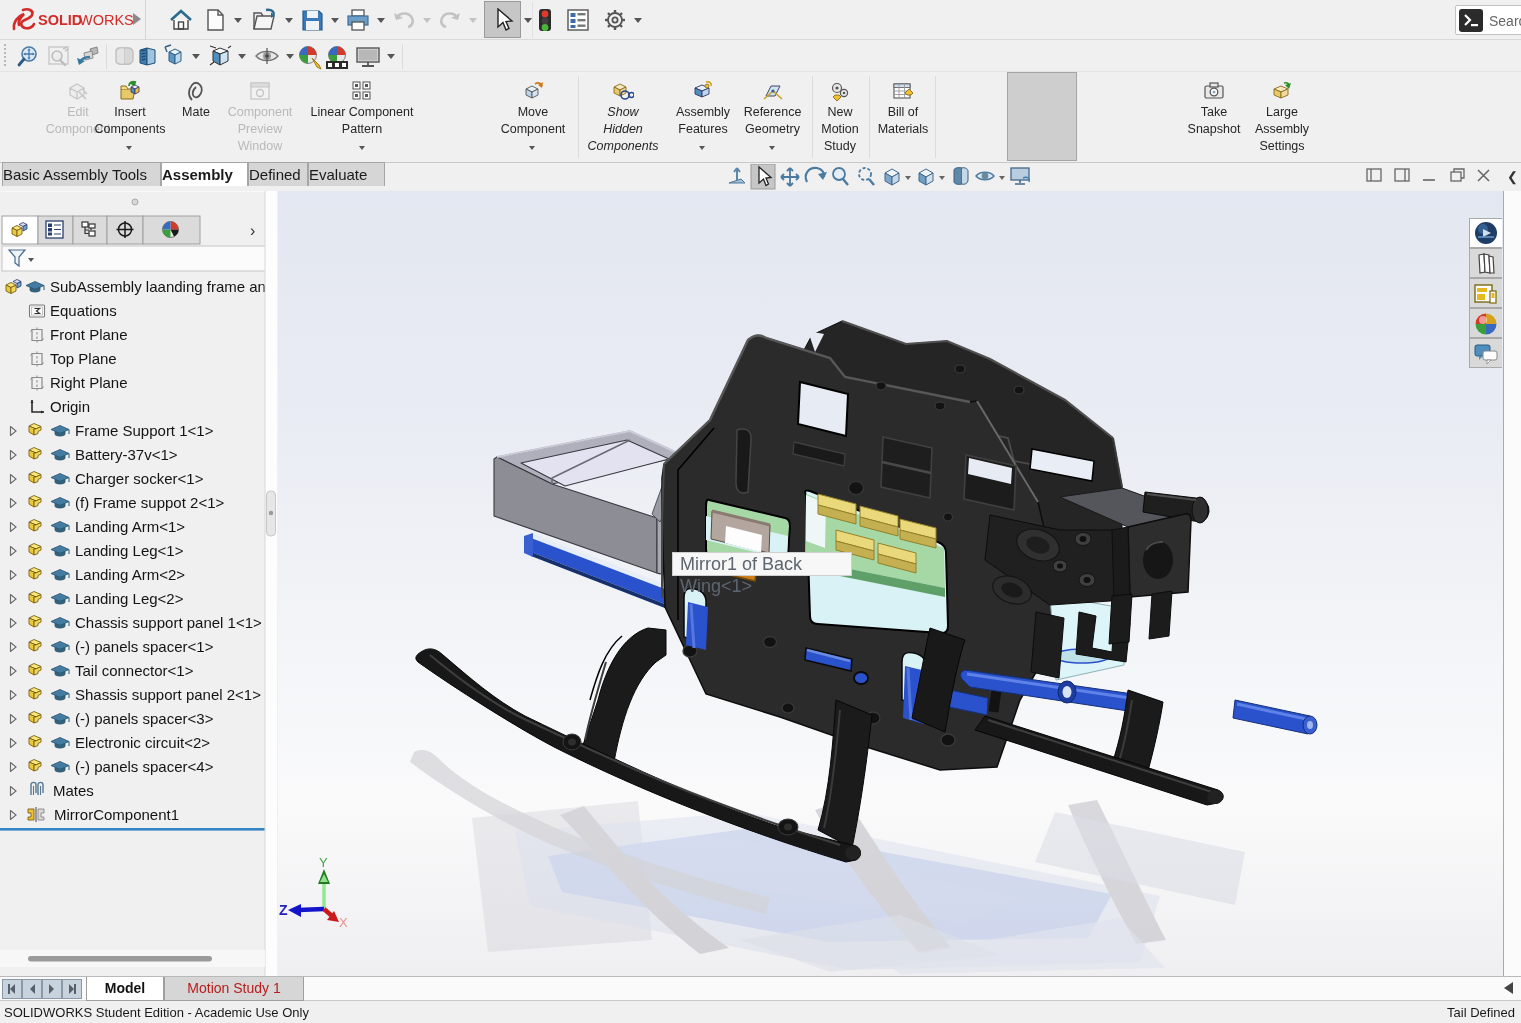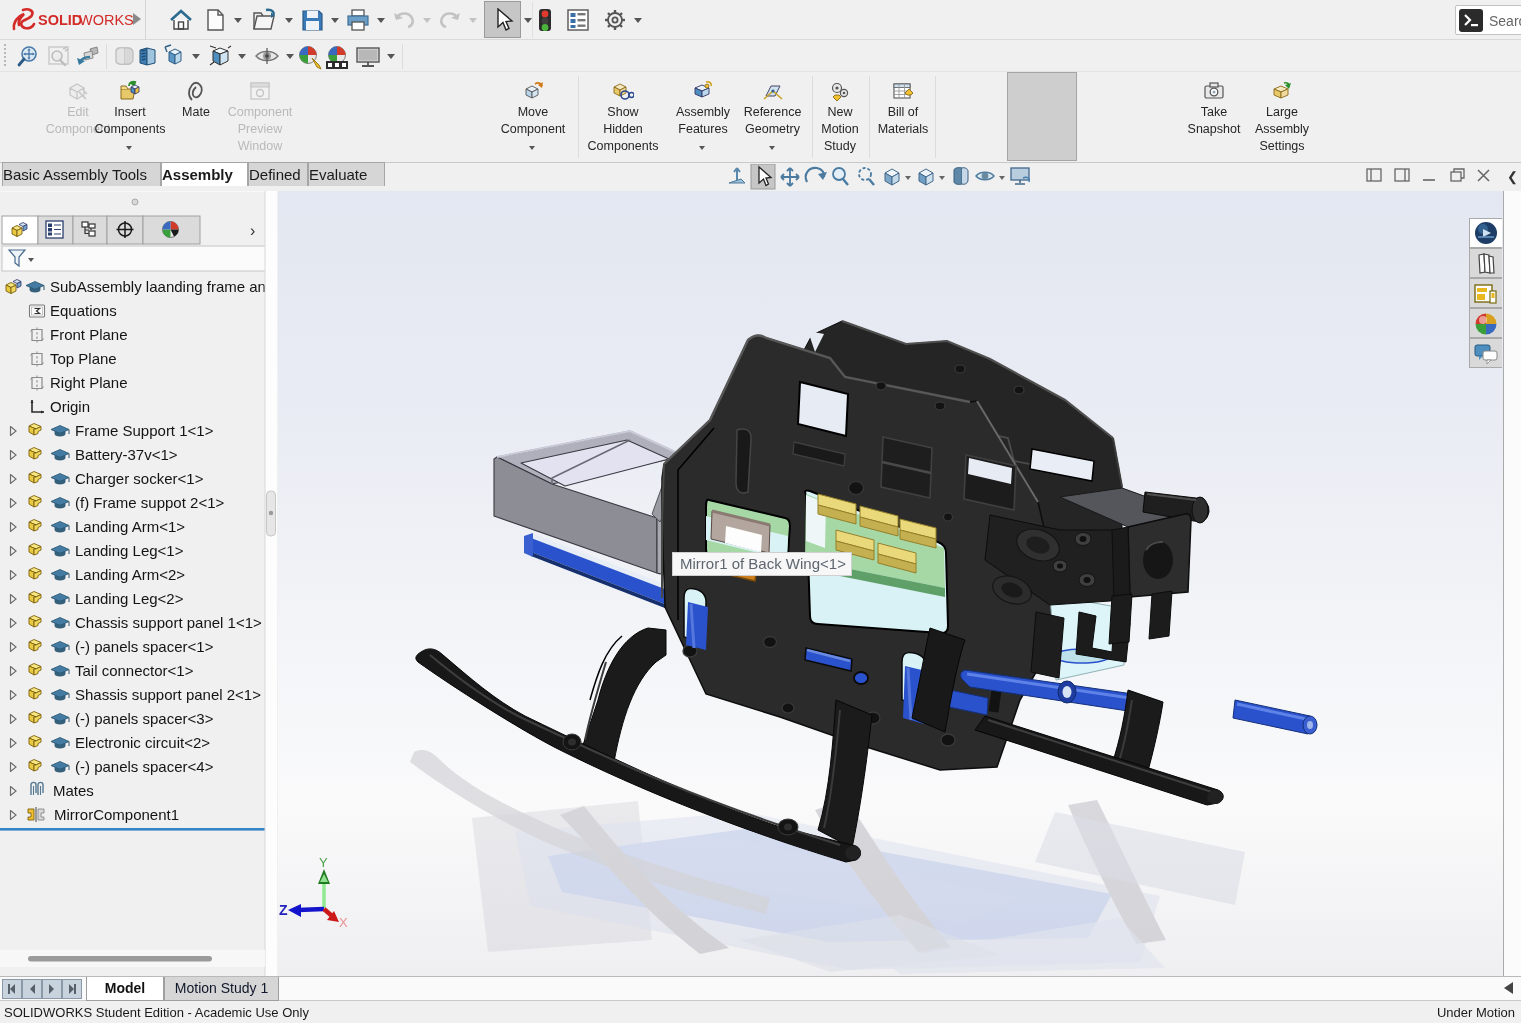--- a/index.html
+++ b/index.html
@@ -260,33 +260,49 @@
     Mate
   </div>
   <div class="rbtn dis" style="left:215px;width:90px;">
     <svg class="ic" viewBox="0 0 22 22">
         <rect x="2" y="3" width="18" height="16" fill="#f2f2f2" stroke="#c5c5c5" stroke-width="1.2"></rect>
         <rect x="2" y="3" width="18" height="4" fill="#dcdcdc" stroke="#c5c5c5" stroke-width="1"></rect>
         <circle cx="11" cy="13" r="3.5" fill="none" stroke="#c5c5c5" stroke-width="1.4"></circle>
       </svg>
     Component<br>Preview<br>Window
   </div>
+  <div class="rbtn" style="left:302px;width:120px;">
+    <svg class="ic" viewBox="0 0 22 22">
+        <g stroke="#555" stroke-width="1">
+          <rect x="2" y="2" width="7" height="7" fill="#fff"></rect>
+          <rect x="12" y="2" width="7" height="7" fill="#fff"></rect>
+          <rect x="2" y="12" width="7" height="7" fill="#fff"></rect>
+          <rect x="12" y="12" width="7" height="7" fill="#fff"></rect>
+        </g>
+        <rect x="4" y="4" width="3" height="3" fill="#555"></rect>
+        <rect x="14" y="4" width="3" height="3" fill="#555"></rect>
+        <rect x="4" y="14" width="3" height="3" fill="#555"></rect>
+        <rect x="14" y="14" width="3" height="3" fill="#555"></rect>
+      </svg>
+    Linear Component<br>Pattern
+    <div class="abs" style="left:57px;top:74px;width:0;height:0;border-top:4px solid #555;border-left:3.5px solid transparent;border-right:3.5px solid transparent;"></div>
+  </div>
   <div class="rbtn" style="left:488px;width:90px;">
     <svg class="ic" viewBox="0 0 22 22">
         <path d="M4 9 L10 6 L16 9 L10 12 Z" fill="#e8f2fa" stroke="#555" stroke-width="0.9"></path>
         <path d="M4 9 L4 15 L10 18 L10 12 Z" fill="#b8d4e8" stroke="#555" stroke-width="0.9"></path>
         <path d="M16 9 L16 15 L10 18 L10 12 Z" fill="#d4e4f0" stroke="#555" stroke-width="0.9"></path>
         <path d="M13 4 C 16 2 19 3 20 6" fill="none" stroke="#d07818" stroke-width="1.8"></path>
         <path d="M21 2 L20 8 L16 5 Z" fill="#d07818"></path>
       </svg>
     Move<br>Component
     <div class="abs" style="left:41px;top:74px;width:0;height:0;border-top:4px solid #555;border-left:3.5px solid transparent;border-right:3.5px solid transparent;"></div>
   </div>
   <div class="vsep" style="left:578px;"></div>
-  <div class="rbtn" style="left:579px;width:88px;">
+  <div class="rbtn" style="left:579px;width:88px;font-style:italic;">
     <svg class="ic" viewBox="0 0 22 22">
         <path d="M2 7 L8 4 L14 7 L8 10 Z" fill="#f4e9c0" stroke="#8a6a1a" stroke-width="0.9"></path>
         <path d="M2 7 L2 13 L8 16 L8 10 Z" fill="#e8c96a" stroke="#8a6a1a" stroke-width="0.9"></path>
         <path d="M14 7 L14 13 L8 16 L8 10 Z" fill="#f0daa0" stroke="#8a6a1a" stroke-width="0.9"></path>
         <circle cx="13" cy="15" r="4" fill="none" stroke="#2a4a8f" stroke-width="1.6"></circle>
         <circle cx="19.5" cy="15" r="2.5" fill="none" stroke="#2a4a8f" stroke-width="1.4"></circle>
         <path d="M17 15 L17.5 15" stroke="#2a4a8f" stroke-width="1.4"></path>
       </svg>
     Show<br>Hidden<br>Components
   </div>
@@ -627,21 +643,21 @@
       <text x="319" y="867" font-size="13" fill="#4a9f4a" font-family="Liberation Sans">Y</text>
       <path d="M324,909 L298,910" stroke="#1414cc" stroke-width="4.5"></path>
       <polygon points="288,910 301,904 301,917" fill="#1414cc"></polygon>
       <text x="279" y="915" font-size="14" font-weight="bold" fill="#2222bb" font-family="Liberation Sans">Z</text>
       <path d="M324,909 L332,916" stroke="#cc1a1a" stroke-width="4.5"></path>
       <polygon points="339,922 327,920 334,911" fill="#cc1a1a"></polygon>
       <text x="339" y="927" font-size="13" fill="#e89090" font-family="Liberation Sans">X</text>
     </g>
   </svg>
 
-  <div class="abs" style="left:395px;top:361px;width:180px;height:24px;background:#f7f7f7;border:1px solid #cfcfcf;font-size:15px;color:#5d6670;line-height:22px;padding-left:7px;">Mirror1 of Back Wing&lt;1&gt;</div>
+  <div class="abs" style="left:395px;top:361px;width:180px;height:24px;background:#f7f7f7;border:1px solid #cfcfcf;font-size:18px;color:#5d6670;line-height:22px;padding-left:7px;">Mirror1 of Back Wing&lt;1&gt;</div>
 
   <div class="abs" style="left:1192px;top:27px;width:33px;height:30px;background:#fff;border:1px solid #a9a9a9;border-right:none;">
     <svg width="26" height="26" style="margin:1px 0 0 3px;" viewBox="0 0 26 26">
       <circle cx="13" cy="13" r="11" fill="#1d3d66"></circle>
       <circle cx="10" cy="9" r="5" fill="#3a6a9a" opacity="0.8"></circle>
       <path d="M10 9 L18 13 L10 17 Z" fill="#cfe0f0"></path>
       <path d="M5 17 L21 17" stroke="#6a9ac8" stroke-width="1.5"></path>
     </svg>
   </div>
   <div class="abs" style="left:1192px;top:57px;width:33px;height:30px;background:#d9d9d9;border:1px solid #a9a9a9;border-right:none;">
@@ -931,19 +947,19 @@
     <g fill="#55606a">
       <path d="M13 5 L8 10 L13 15 Z"></path>
         <rect x="6" y="5" width="2" height="10"></rect>
       <path d="M33 5 L28 10 L33 15 Z"></path>
       <path d="M47 5 L52 10 L47 15 Z"></path>
       <path d="M67 5 L72 10 L67 15 Z"></path>
         <rect x="72" y="5" width="2" height="10"></rect>
     </g>
   </svg>
   <div class="abs" style="left:86px;top:0;width:78px;height:24px;background:#fff;border:1px solid #9f9f9f;border-top:none;font-weight:bold;font-size:14px;text-align:center;line-height:22px;color:#111;">Model</div>
-  <div class="abs" style="left:164px;top:0;width:115px;height:24px;background:#d6d6d6;border:1px solid #9f9f9f;border-top:none;font-size:14px;text-align:center;line-height:22px;color:#0f172a;">Motion Study 1</div>
+  <div class="abs" style="left:164px;top:0;width:140px;height:24px;background:#d6d6d6;border:1px solid #9f9f9f;border-top:none;font-size:14px;text-align:center;line-height:22px;color:#b91c1c;">Motion Study 1</div>
   <div class="abs" style="left:1504px;top:5px;width:0;height:0;border-right:9px solid #444;border-top:6px solid transparent;border-bottom:6px solid transparent;"></div>
 </div>
 <div id="statusbar">
   <span style="position:absolute;left:4px;top:3px;">SOLIDWORKS Student Edition - Academic Use Only</span>
-  <span style="position:absolute;right:6px;top:3px;">Under Motion</span>
+  <span style="position:absolute;right:6px;top:3px;">Tail Defined</span>
 </div>
 
 </body></html>

